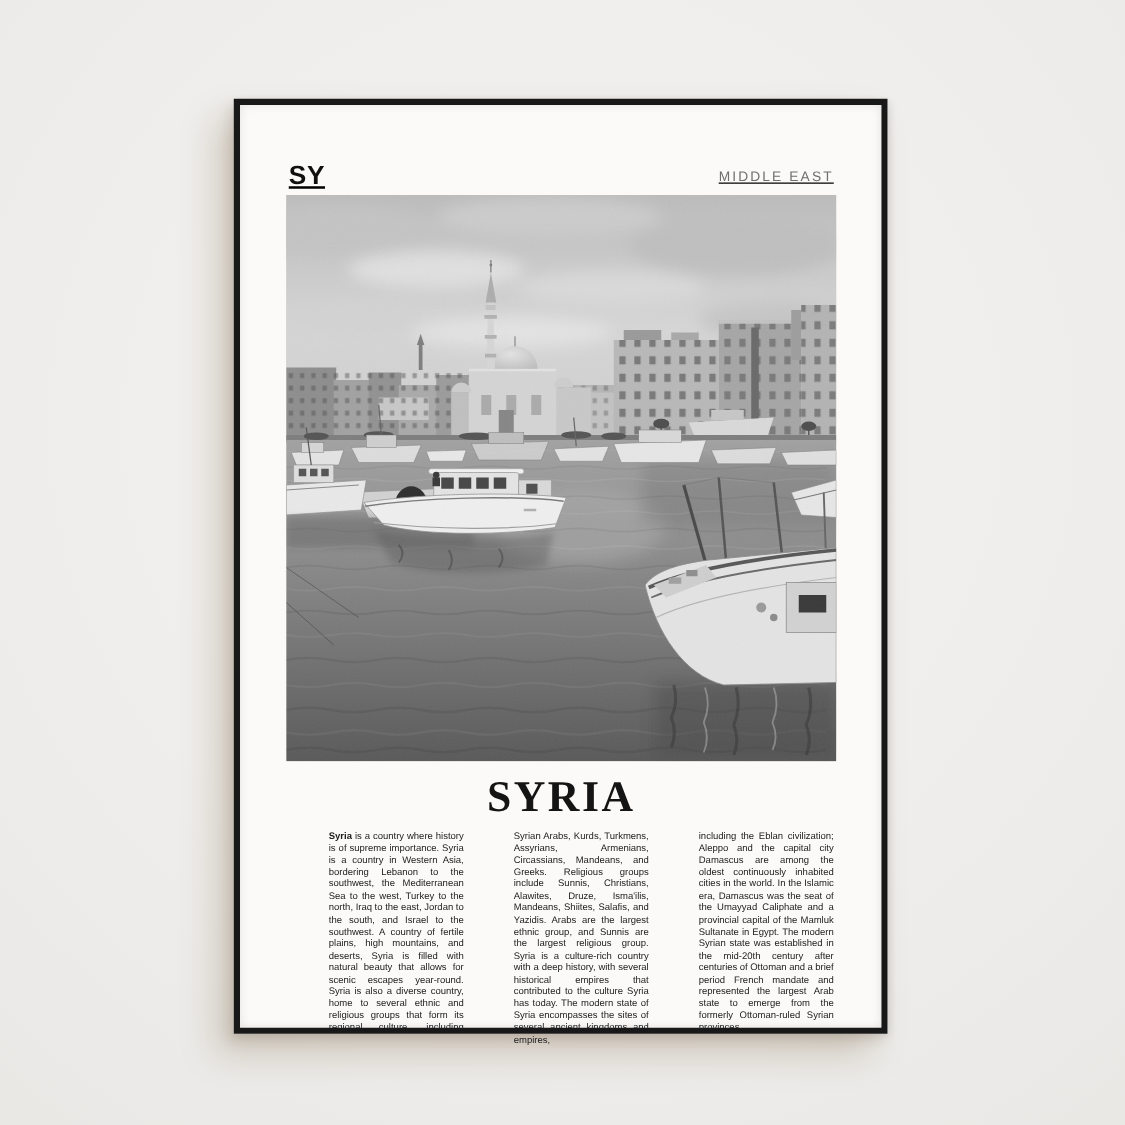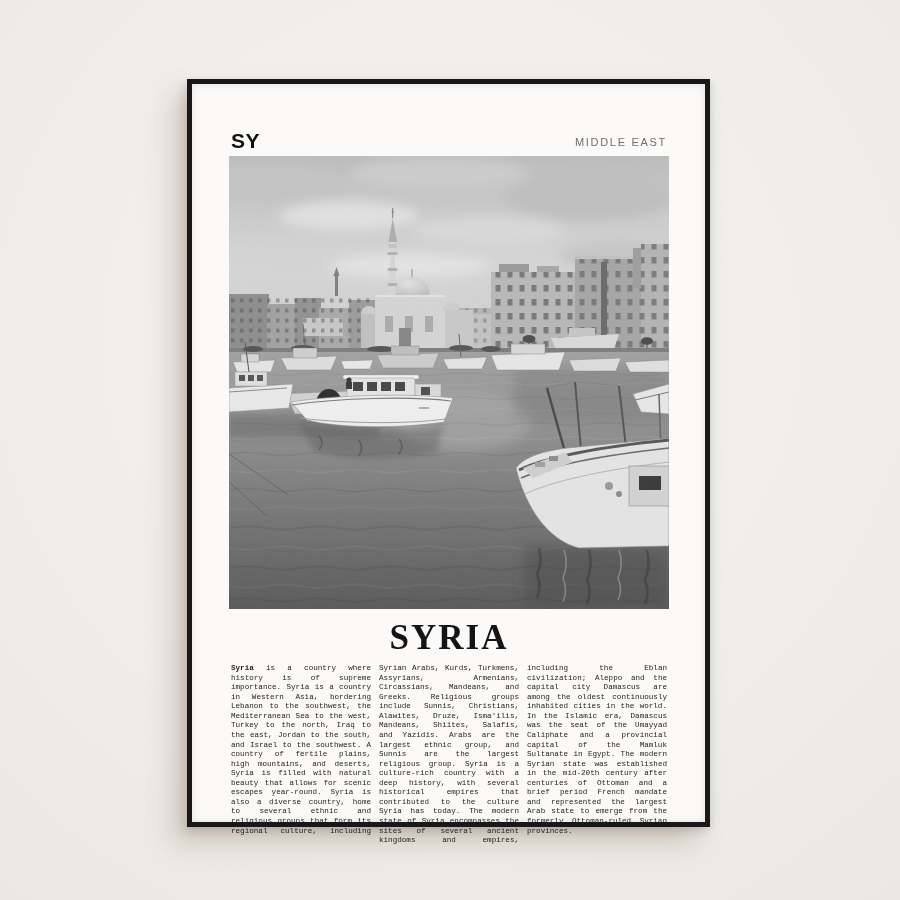--- a/index.html
+++ b/index.html
@@ -7,33 +7,33 @@
   .wall{position:relative;width:900px;height:900px;
     background:radial-gradient(circle at 50% 38%,#f2f1ef 0%,#efeeec 55%,#e9e8e5 100%);}
   .frame{position:absolute;left:187px;top:79px;width:523px;height:748px;
     box-sizing:border-box;border:5px solid #181818;background:#fbfaf8;
     box-shadow:-14px 16px 26px rgba(140,116,86,.30),-4px 6px 9px rgba(120,100,75,.18),
       2px 2px 6px rgba(0,0,0,.08);}
   .poster{position:relative;width:100%;height:100%;box-sizing:border-box;
     padding:46px 36px 0 37px;background:#fbfaf8;
     box-shadow:inset 0 0 8px rgba(0,0,0,.10);}
   .poster-header{display:flex;justify-content:space-between;align-items:flex-end;
-    margin:0 2px 5px 2px;}
+    margin:0 2px 5px 2px;text-decoration:underline;}
   .country-code{font-size:21px;font-weight:800;letter-spacing:.5px;color:#101010;
     line-height:1;}
   .region{font-size:11px;letter-spacing:1.7px;color:#6f6f6f;line-height:1;
     margin-bottom:3px;}
   .photo{display:block;width:440px;height:453px;background:#cfcfcf;}
   .poster-title{text-align:center;font-family:"Liberation Serif",serif;
     font-weight:700;font-size:35px;letter-spacing:2px;color:#141414;
     margin:11px 0 9px 0;line-height:1;}
   .body-text{display:flex;gap:8px;margin:0 2px;}
-  .col{flex:1;font-family:Liberation Mono, monospace;font-size:7.6px;
+  .col{flex:1;font-family:Liberation Sans, sans-serif;font-size:7.6px;
     line-height:1.26;color:#1c1c1c;text-align:justify;text-align-last:justify;
-    word-spacing:-0.2px;}
+    word-spacing:-0.2px;margin-left:32px;}
   .col b{font-weight:700;}
 </style>
 </head>
 <body>
 
 <div class="wall">
   <div class="frame">
     <div class="poster">
 
       <div class="poster-header">

